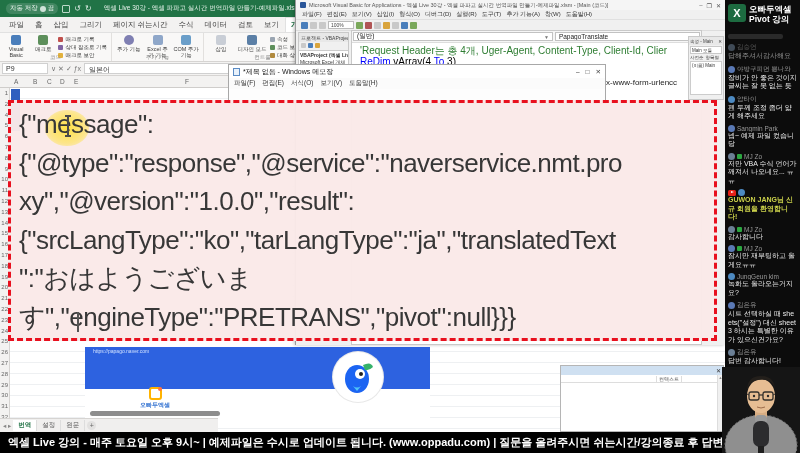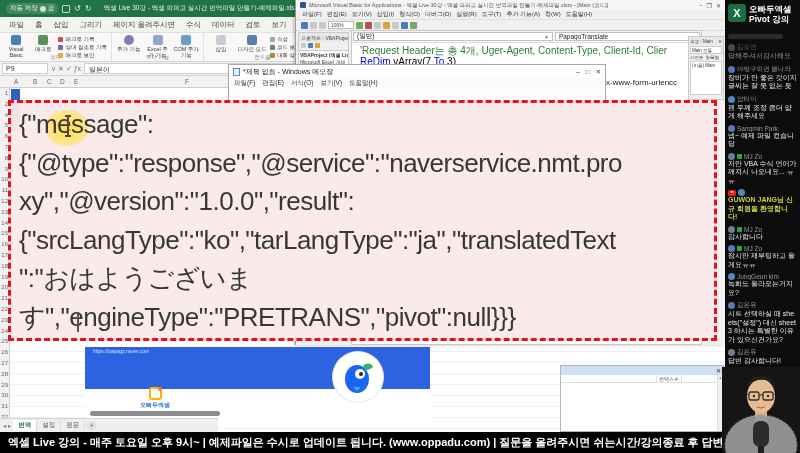--- a/index.html
+++ b/index.html
@@ -166,21 +166,21 @@
       <span class="qat-glyph">↺</span>
       <span class="qat-glyph">↻</span>
       <span class="xl-title-text">엑셀 Live 30강 - 엑셀 파파고 실시간 번역파일 만들기-예제파일.xlsm</span>
     </div>
 
     <div class="xl-tabs">
         <span class="xl-tab">파일</span>
         <span class="xl-tab">홈</span>
         <span class="xl-tab">삽입</span>
         <span class="xl-tab">그리기</span>
-        <span class="xl-tab">페이지 올려주시면</span>
+        <span class="xl-tab">페이지 쉬는시간</span>
         <span class="xl-tab">수식</span>
         <span class="xl-tab">데이터</span>
         <span class="xl-tab">검토</span>
         <span class="xl-tab">보기</span>
         <span class="xl-tab sel">개발 도구</span>
         <span class="xl-tab">도움말</span>
         <span class="xl-tab">Power Pivot</span>
       </div>
 
     <div class="xl-ribbon">
@@ -398,21 +398,21 @@
             <span>(일반)</span>
               <span class="arr">▼</span>
           </div>
           <div class="combo">
             <span>PapagoTranslate</span>
               <span class="arr">▼</span>
           </div>
         </div>
         <div class="codebody">
           <div class="cmt">'Request Header는 총 4개, Uger-Agent, Content-Type, Client-Id, Clier</div>
-          <div><span class="kw">ReDim</span><span> vArray(7 </span><span class="kw">To</span><span> 3)</span></div>
+          <div><span class="kw">ReDim</span><span> vArray(4 </span><span class="kw">To</span><span> 3)</span></div>
           <div>vArray(0) = Array("User-Agent", "curl/749.1")</div>
         </div>
       </div>
       <div class="code-frag">x-www-form-urlencc</div>
 
       <div class="props">
         <div class="props-head">
           <span>속성 - Main</span>
           <span style="margin-left:auto">✕</span>
         </div>

